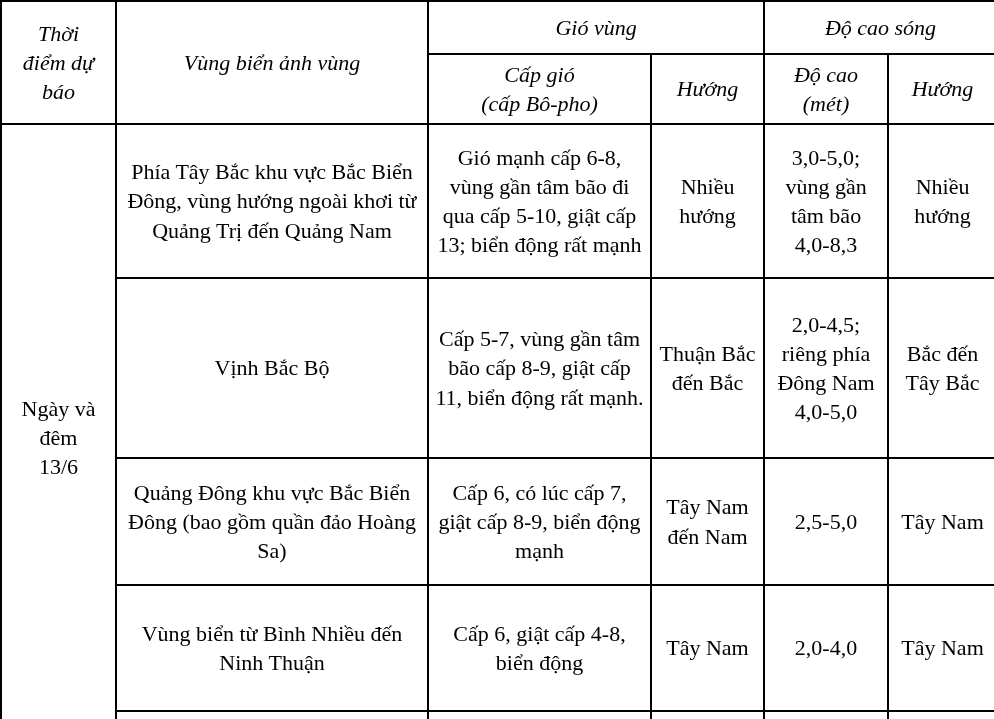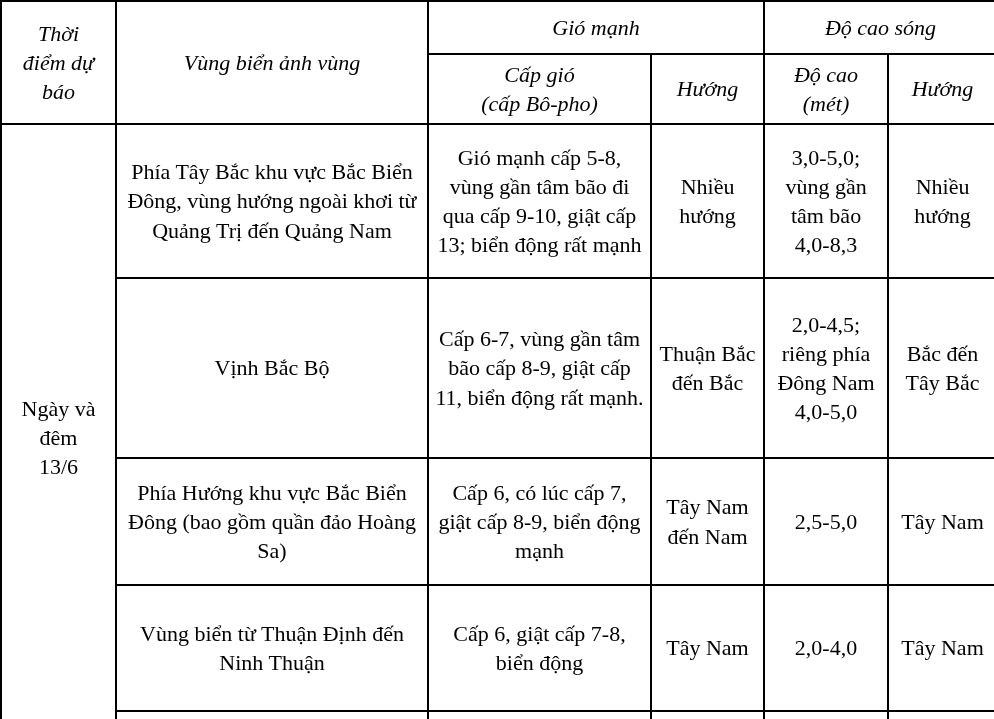--- a/index.html
+++ b/index.html
@@ -56,60 +56,60 @@
       <col style="width:113px">
       <col style="width:124px">
       <col style="width:109px">
     </colgroup>
     <thead>
       <tr class="h1">
         <th rowspan="2" class="pre">Thời
 điểm dự
 báo</th>
         <th rowspan="2">Vùng biển ảnh vùng</th>
-        <th colspan="2">Gió mạnh</th>
+        <th colspan="2">Gió vùng</th>
         <th colspan="2">Độ cao sóng</th>
       </tr>
       <tr class="h2">
         <th class="pre">Cấp gió
 (cấp Bô-pho)</th>
         <th>Hướng</th>
         <th class="pre">Độ cao
 (mét)</th>
         <th>Hướng</th>
       </tr>
     </thead>
     <tbody>
       <tr class="r1">
         <td rowspan="5" class="pre">Ngày và
 đêm
 13/6</td>
         <td>Phía Tây Bắc khu vực Bắc Biển Đông, vùng hướng ngoài khơi từ Quảng Trị đến Quảng Nam</td>
-        <td>Gió mạnh cấp 5-8, vùng gần tâm bão đi qua cấp 9-10, giật cấp 13; biển động rất mạnh</td>
+        <td>Gió mạnh cấp 6-8, vùng gần tâm bão đi qua cấp 5-10, giật cấp 13; biển động rất mạnh</td>
         <td>Nhiều hướng</td>
         <td>3,0-5,0; vùng gần tâm bão 4,0-8,3</td>
         <td>Nhiều hướng</td>
       </tr>
       <tr class="r2">
         <td>Vịnh Bắc Bộ</td>
-        <td>Cấp 6-7, vùng gần tâm bão cấp 8-9, giật cấp 11, biển động rất mạnh.</td>
+        <td>Cấp 5-7, vùng gần tâm bão cấp 8-9, giật cấp 11, biển động rất mạnh.</td>
         <td>Thuận Bắc đến Bắc</td>
         <td>2,0-4,5; riêng phía Đông Nam 4,0-5,0</td>
         <td>Bắc đến Tây Bắc</td>
       </tr>
       <tr class="r3">
-        <td>Phía Hướng khu vực Bắc Biển Đông (bao gồm quần đảo Hoàng Sa)</td>
+        <td>Quảng Đông khu vực Bắc Biển Đông (bao gồm quần đảo Hoàng Sa)</td>
         <td>Cấp 6, có lúc cấp 7, giật cấp 8-9, biển động mạnh</td>
         <td>Tây Nam đến Nam</td>
         <td>2,5-5,0</td>
         <td>Tây Nam</td>
       </tr>
       <tr class="r4">
-        <td>Vùng biển từ Thuận Định đến Ninh Thuận</td>
-        <td>Cấp 6, giật cấp 7-8, biển động</td>
+        <td>Vùng biển từ Bình Nhiều đến Ninh Thuận</td>
+        <td>Cấp 6, giật cấp 4-8, biển động</td>
         <td>Tây Nam</td>
         <td>2,0-4,0</td>
         <td>Tây Nam</td>
       </tr>
       <tr class="r5">
         <td></td>
         <td></td>
         <td></td>
         <td></td>
         <td></td>

